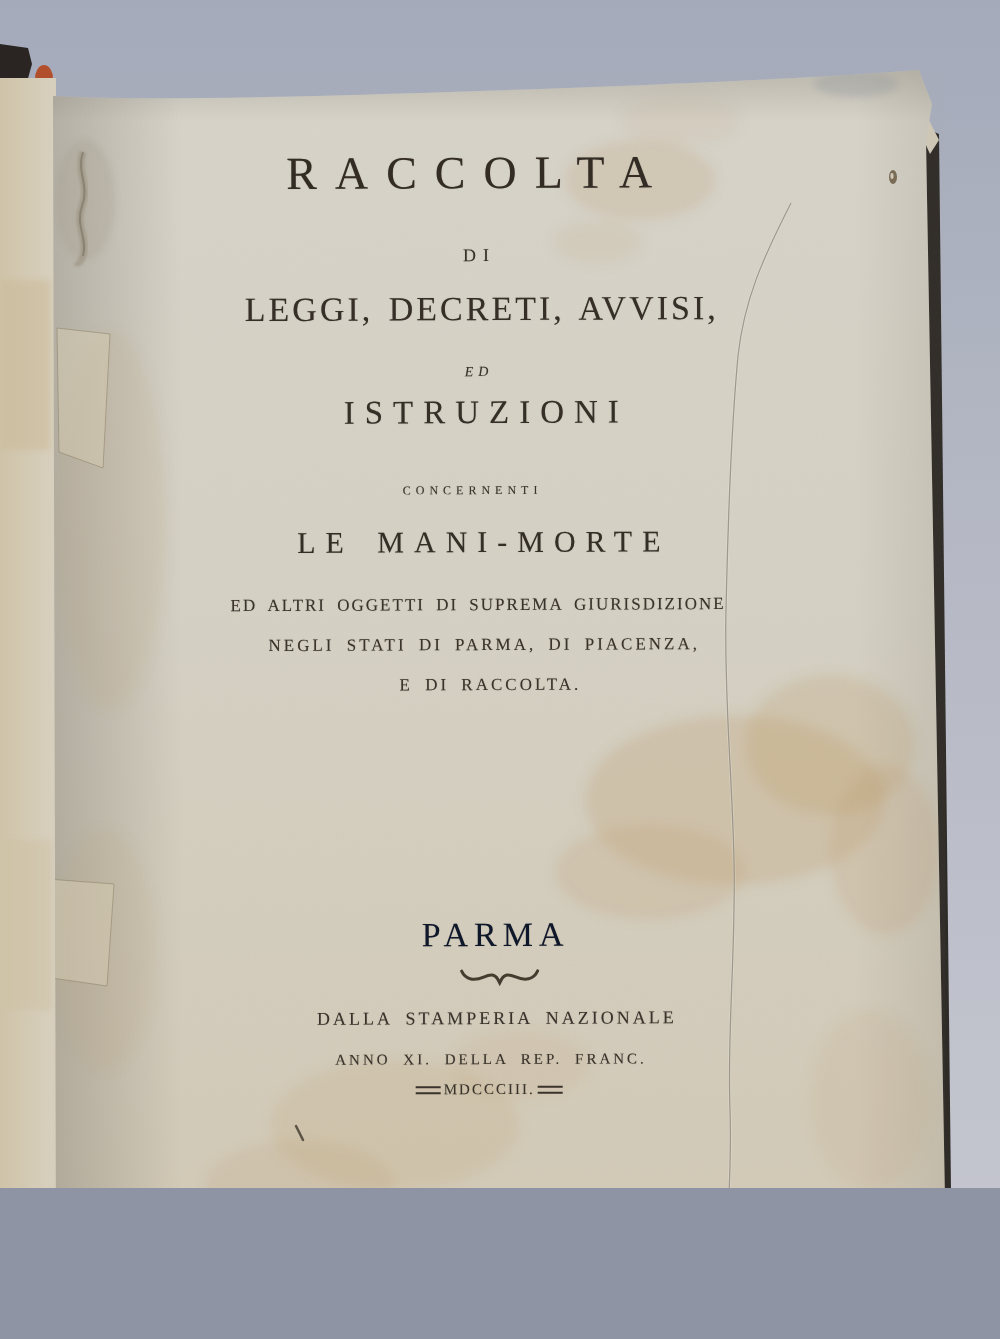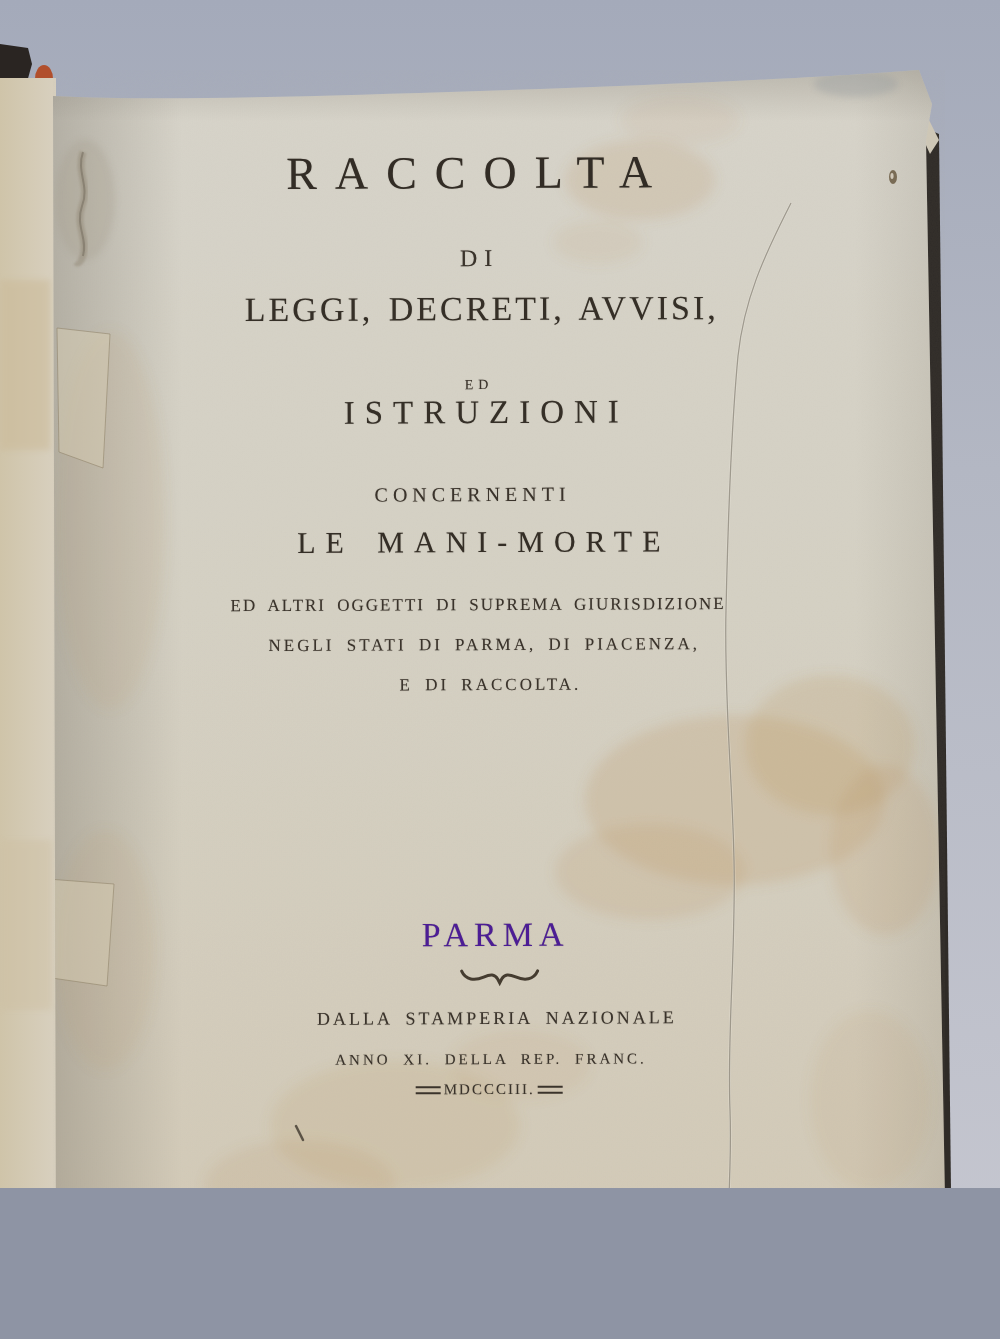--- a/index.html
+++ b/index.html
@@ -14,30 +14,30 @@
   .textlayer{position:absolute;inset:0;transform:rotate(-0.25deg);}
   .tline{
     position:absolute;
     white-space:nowrap;
     transform:translateX(-50%);
     color:#3a332b;
     text-shadow:0 0 1px rgba(58,51,43,.35);
     line-height:1;
   }
   .t-main     {top:150px;left:480px;font-size:46px;letter-spacing:18px;color:#322c25;}
-  .t-di       {top:246px;left:481px;font-size:24px;letter-spacing:7px;}
+  .t-di       {top:246px;left:481px;font-size:18px;letter-spacing:7px;}
   .t-leggi    {top:292px;left:483px;font-size:34px;letter-spacing:3px;color:#352f27;word-spacing:4px;}
-  .t-ed       {top:378px;left:480px;font-size:14px;letter-spacing:5px;}
+  .t-ed       {top:365px;left:480px;font-size:14px;letter-spacing:5px;font-style:italic;}
   .t-istr     {top:396px;left:487px;font-size:33px;letter-spacing:10px;color:#352f27;}
-  .t-conc     {top:484px;left:473px;font-size:20px;letter-spacing:5px;}
+  .t-conc     {top:484px;left:473px;font-size:12px;letter-spacing:5px;}
   .t-mani     {top:527px;left:484px;font-size:30px;letter-spacing:10px;color:#342e26;word-spacing:6px;}
   .t-scope1   {top:596px;left:478px;font-size:17px;letter-spacing:2px;word-spacing:5px;}
   .t-scope2   {top:636px;left:484px;font-size:17px;letter-spacing:3px;word-spacing:5px;}
   .t-scope3   {top:676px;left:490px;font-size:17px;letter-spacing:3px;word-spacing:5px;}
-  .t-city     {top:918px;left:494px;font-size:34px;letter-spacing:6px;color:#4c1d95;word-spacing:4px;}
+  .t-city     {top:918px;left:494px;font-size:34px;letter-spacing:6px;color:#0f172a;word-spacing:4px;}
   .t-ornament {top:963px;left:498px;transform:translateX(-50%);position:absolute;}
   .t-publisher{top:1009px;left:495px;font-size:18px;letter-spacing:3px;word-spacing:6px;}
   .t-anno     {top:1052px;left:489px;font-size:15px;letter-spacing:3px;word-spacing:6px;}
   .t-year     {top:1082px;left:487px;font-size:15px;letter-spacing:2px;
                display:flex;align-items:center;gap:3px;}
   .double-rule{
     display:inline-block;width:25px;height:8px;
     border-top:2.5px solid #3a332b;border-bottom:2.5px solid #3a332b;
     box-sizing:border-box;
   }

